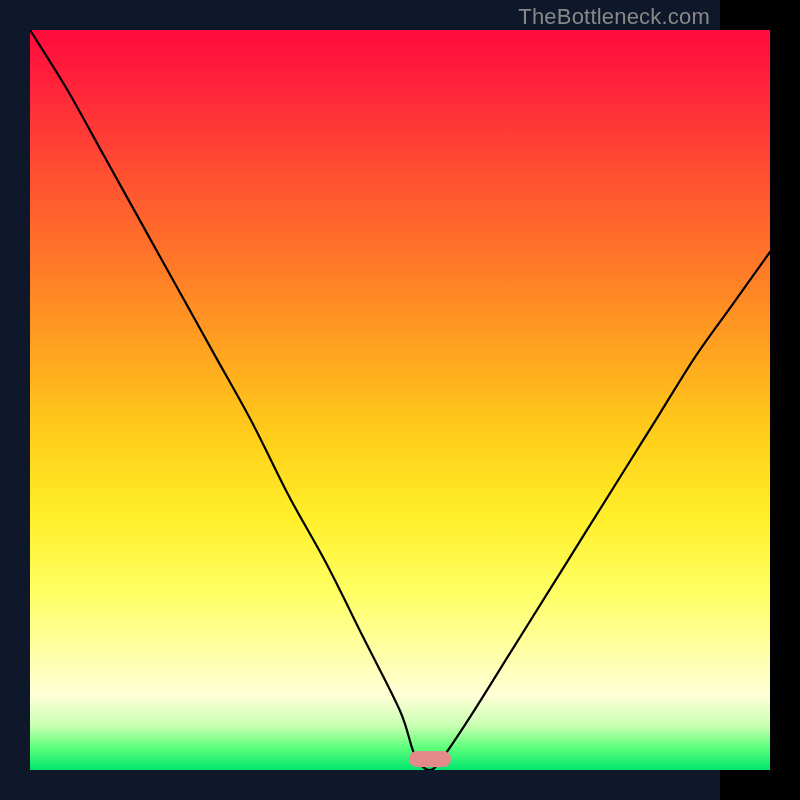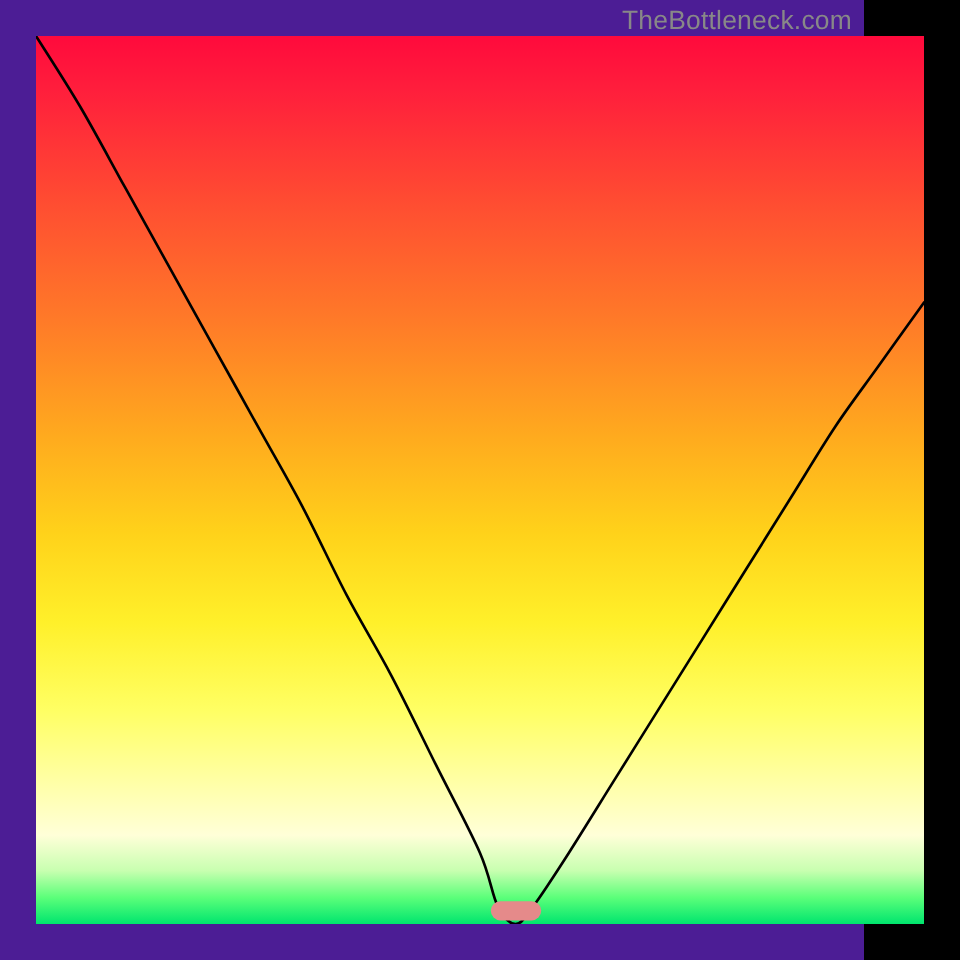--- a/index.html
+++ b/index.html
@@ -8,21 +8,21 @@
     width: 800px;
     height: 800px;
     background: #000;
     font-family: Arial, Helvetica, sans-serif;
     overflow: hidden;
   }
   .frame {
     position: relative;
     width: 720px;
     height: 800px;
-    background: #4c1d95;
+    background: #0f172a;
   }
   .watermark {
     position: absolute;
     top: 4px;
     right: 10px;
     color: #888888;
     font-size: 22px;
     font-weight: 500;
     letter-spacing: 0.2px;
     z-index: 5;

